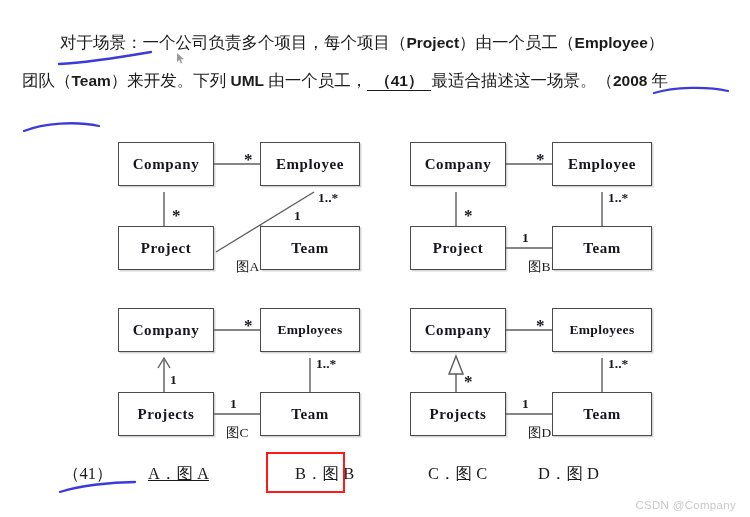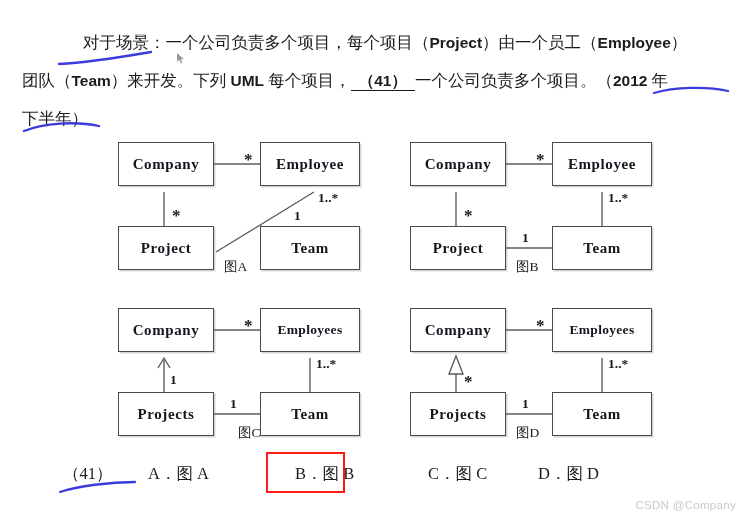--- a/index.html
+++ b/index.html
@@ -22,21 +22,21 @@
     left: 0;
     top: 24px;
     width: 750px;
   }
   .qline {
     font-size: 16.5px;
     line-height: 38px;
     white-space: nowrap;
     color: #1b1b1b;
   }
-  .qline.l1 { padding-left: 83px; }
+  .qline.l1 { padding-left: 60px; }
   .qline.l2 { padding-left: 22px; }
   .qline.l3 { padding-left: 22px; }
   .lat {
     font-family: "Liberation Sans", "DejaVu Sans", sans-serif;
     font-size: 15.5px;
     font-weight: 600;
   }
   .blank41 {
     font-family: "Liberation Sans", "DejaVu Sans", sans-serif;
     font-size: 15.5px;
@@ -93,40 +93,41 @@
     white-space: nowrap;
   }
   .mult.star { font-size: 17px; line-height: 8px; }
 
   .dlabel {
     position: absolute;
     font-size: 13.5px;
     font-family: "Liberation Serif", "DejaVu Serif", serif;
     color: #1b1b1b;
     white-space: nowrap;
+    margin-left: 12px;
   }
 
   
   .answers {
     position: absolute;
     left: 0;
     top: 452px;
     width: 750px;
     height: 44px;
   }
   .ans {
     position: absolute;
     font-size: 16.5px;
     font-family: "Liberation Serif", "DejaVu Serif", serif;
     color: #1b1b1b;
     white-space: nowrap;
     top: 11px;
   }
   .ans-num { left: 63px; }
-  .ans-a   { left: 148px; }
+  .ans-a   { left: 148px; text-decoration: underline; }
   .ans-b   { left: 295px; }
   .ans-c   { left: 428px; }
   .ans-d   { left: 538px; }
   .redbox {
     position: absolute;
     left: 266px;
     top: 452px;
     width: 79px;
     height: 41px;
     border: 2.6px solid #ff1a1a;
@@ -149,22 +150,21 @@
     position: absolute;
     left: 176px;
     top: 52px;
   }
 </style>
 </head>
 <body>
 
 <div class="qtext">
   <div class="qline l1"><span>对于场景：一个公司负责多个项目，每个项目（</span><span class="lat">Project</span><span>）由一个员工（</span><span class="lat">Employee</span><span>）</span></div>
-  <div class="qline l2"><span>团队（</span><span class="lat">Team</span><span>）来开发。下列 </span><span class="lat">UML</span><span> 每个项目，</span><span class="blank41">（41）</span><span>一个公司负责多个项目。（</span><span class="lat">2012</span><span> 年</span></div>
-  <div class="qline l3">下半年）</div>
+  <div class="qline l2"><span>团队（</span><span class="lat">Team</span><span>）来开发。下列 </span><span class="lat">UML</span><span> 由一个员工，</span><span class="blank41">（41）</span><span>最适合描述这一场景。（</span><span class="lat">2008</span><span> 年</span></div>
 </div>
 
 <svg class="blue-mark" style="left:56px; top:50px;" width="110" height="18" viewBox="0 0 110 18">
   <path d="M3 14 C 25 13, 60 8, 95 2" stroke="#3b3bdd" stroke-width="2.3" fill="none" stroke-linecap="round"></path>
 </svg>
 <svg class="blue-mark" style="left:652px; top:84px;" width="80" height="16" viewBox="0 0 80 16">
   <path d="M2 9 C 22 3, 55 2, 76 7" stroke="#3b3bdd" stroke-width="2.3" fill="none" stroke-linecap="round"></path>
 </svg>
 <svg class="blue-mark" style="left:22px; top:120px;" width="80" height="16" viewBox="0 0 80 16">
   <path d="M2 11 C 22 3, 54 1, 77 6" stroke="#3b3bdd" stroke-width="2.3" fill="none" stroke-linecap="round"></path>
@@ -248,21 +248,21 @@
     <div class="uml-box" style="left:0px;top:92px;width:96px;height:44px;">
         <span>Projects</span>
       </div>
     <div class="uml-box" style="left:142px;top:92px;width:100px;height:44px;">
         <span>Team</span>
       </div>
     <div class="mult star" style="left:126px;top:22px;">*</div>
     <div class="mult" style="left:52px;top:72px;">1</div>
     <div class="mult" style="left:198px;top:56px;">1..*</div>
     <div class="mult" style="left:112px;top:96px;">1</div>
-    <div class="dlabel" style="left:120px;top:124px;">图C</div>
+    <div class="dlabel" style="left:96px;top:124px;">图C</div>
   </div>
 
   <div class="diagram dg-d" style="width:250px;height:150px;">
     <svg width="250" height="130" viewBox="0 0 250 130" style="position:absolute;left:0;top:0;">
       <line x1="96" y1="30" x2="142" y2="30" stroke="#5c5c5c" stroke-width="1.4"></line>
       <line x1="46" y1="92" x2="46" y2="72" stroke="#5c5c5c" stroke-width="1.4"></line>
       <path d="M46 56 L53 74 L39 74 Z" stroke="#5c5c5c" stroke-width="1.4" fill="#ffffff"></path>
       <line x1="192" y1="58" x2="192" y2="92" stroke="#5c5c5c" stroke-width="1.4"></line>
       <line x1="96" y1="114" x2="142" y2="114" stroke="#5c5c5c" stroke-width="1.4"></line>
     </svg>

